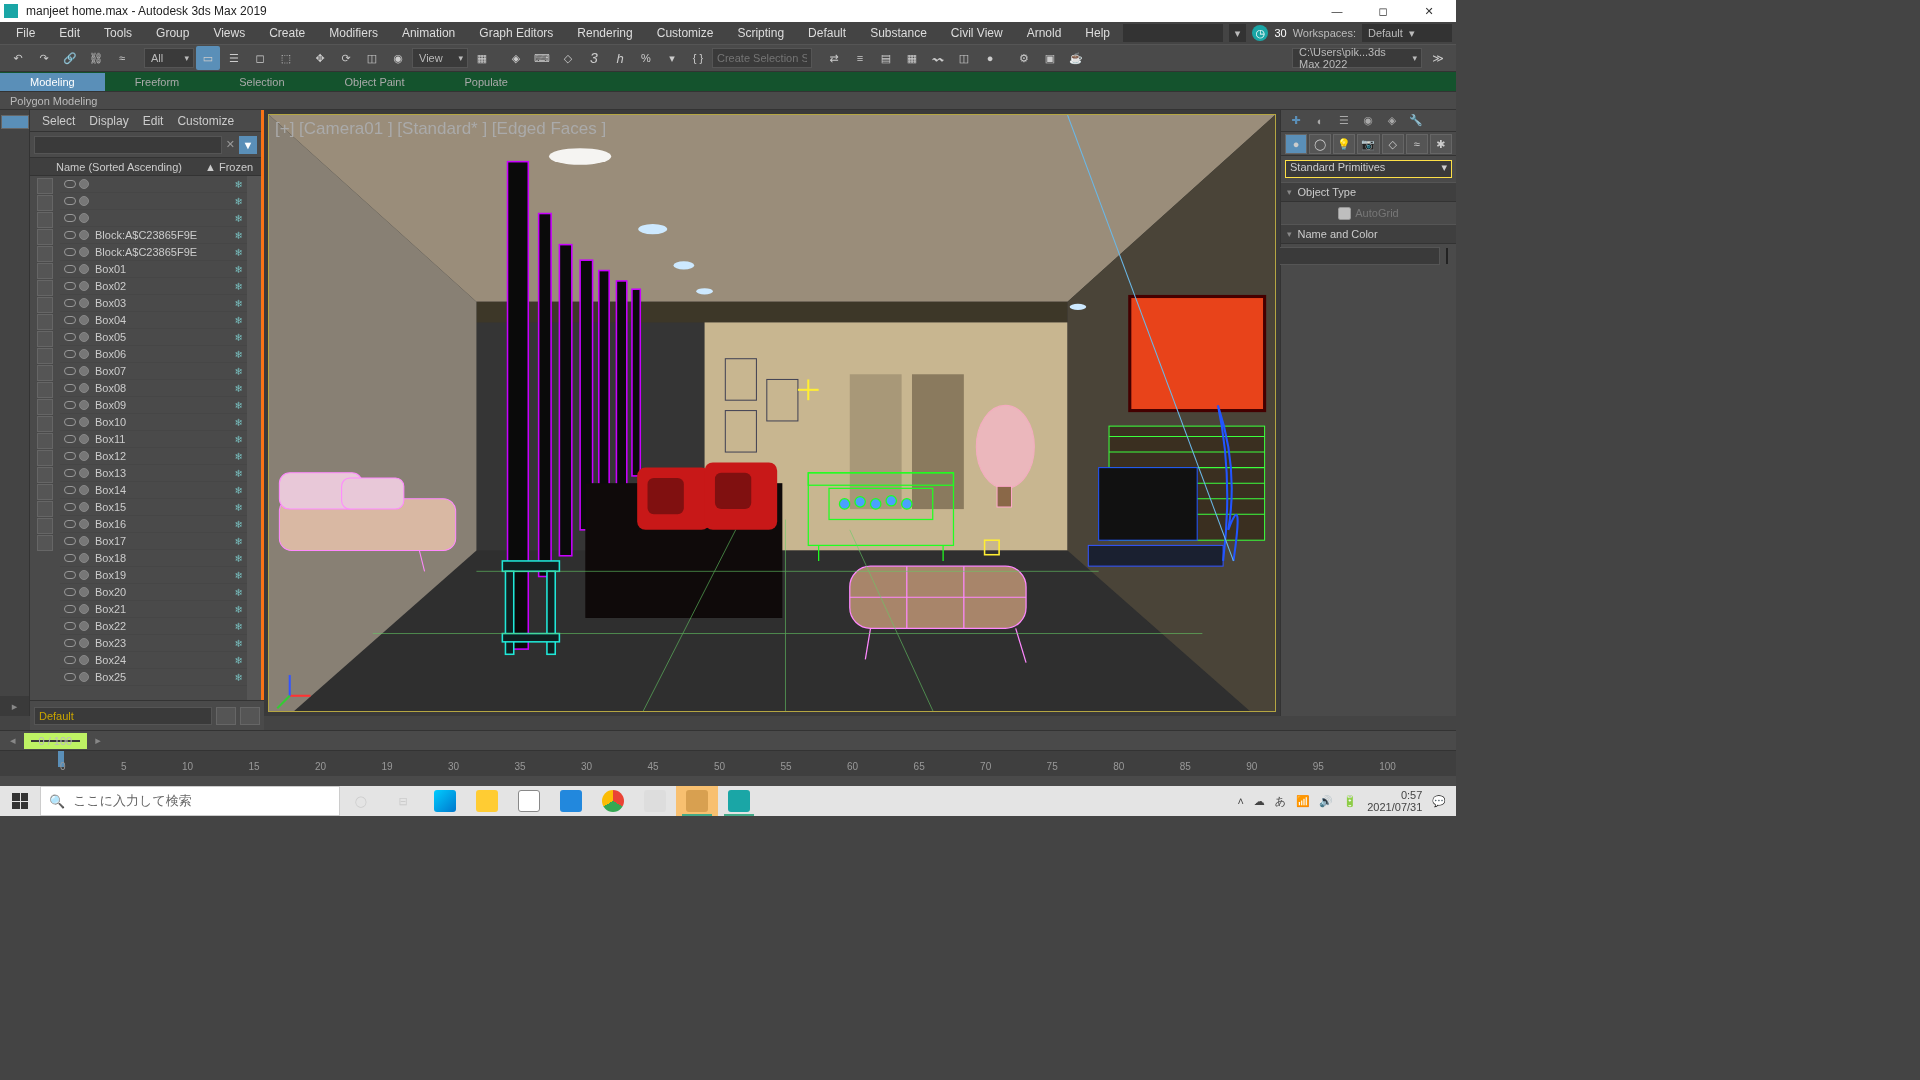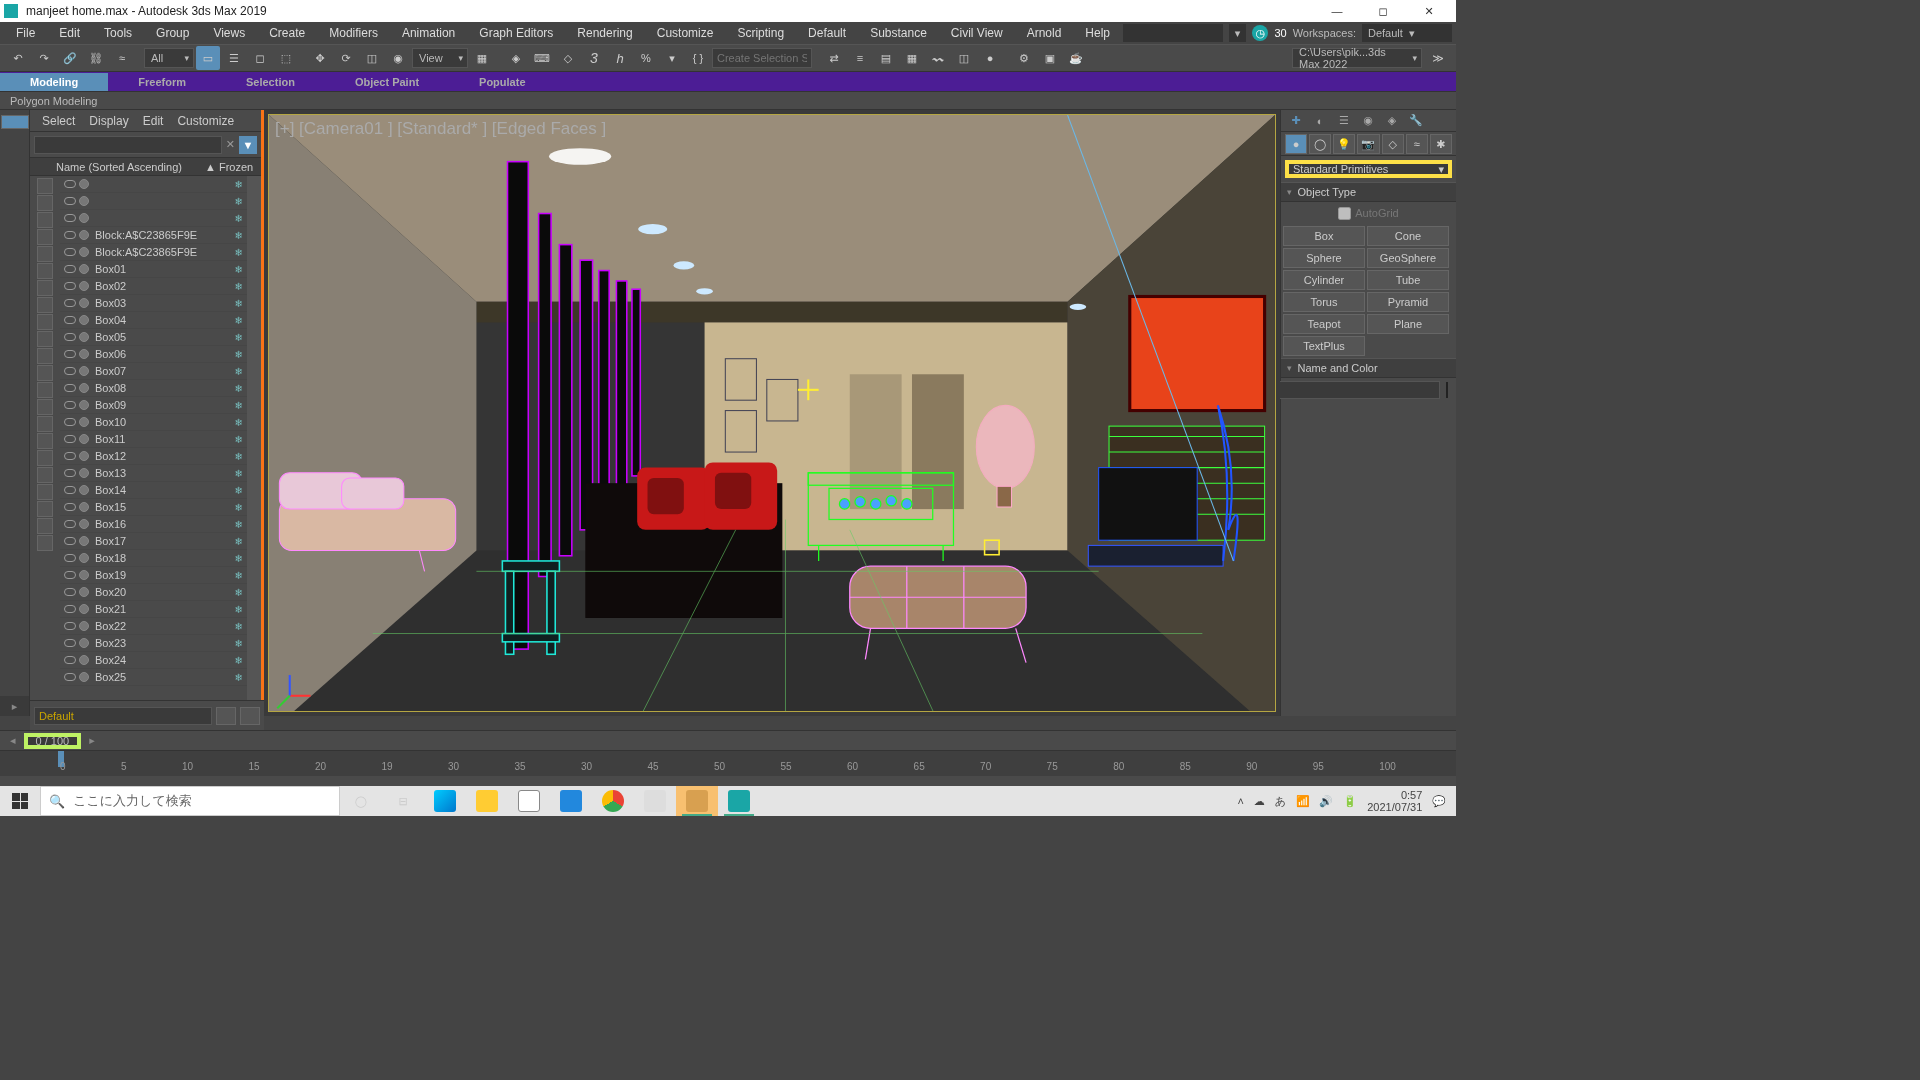--- a/index.html
+++ b/index.html
@@ -23,21 +23,21 @@
 .main-toolbar { height:28px; background:#4a4a4a; display:flex; align-items:center; padding:0 6px; gap:2px; border-top:1px solid #555; border-bottom:1px solid #333; }
 .tb-btn { width:24px; height:24px; display:flex; align-items:center; justify-content:center; color:#ccc; border-radius:2px; }
 .tb-btn.active { background:#5a8fb8; }
 .tb-sep { width:6px; }
 .tb-drop { height:20px; background:#3a3a3a; padding:0 18px 0 6px; display:flex; align-items:center; color:#bbb; font-size:11px; border:1px solid #555; position:relative; }
 .tb-drop::after { content:"▾"; position:absolute; right:4px; font-size:9px; }
 .tb-input { height:20px; background:#3a3a3a; border:1px solid #555; color:#bbb; padding:0 4px; font-size:11px; }
 .path-box { margin-left:auto; display:flex; align-items:center; gap:4px; }
 
 
-.ribbon { height:20px; background:#4c1d95; display:flex; align-items:center; border-bottom:1px solid #333;font-weight:bold; }
+.ribbon { height:20px; background:#14532d; display:flex; align-items:center; border-bottom:1px solid #333; }
 .ribbon-tab { padding:3px 30px; color:#aaa; font-size:11px; }
 .ribbon-tab.active { background:#5a8fb8; color:#fff; }
 .ribbon-sub { height:18px; background:#4a4a4a; display:flex; align-items:center; padding:2px 10px; color:#bbb; font-size:11px; border-bottom:1px solid #333; }
 
 
 .body-area { display:flex; height:606px; }
 
 
 .left-strip { width:30px; background:#444; border-right:1px solid #333; display:flex; flex-direction:column; padding-top:4px; }
 .ls-btn { width:14px; height:14px; margin:1px; background:#555; border:1px solid #666; }
@@ -73,38 +73,38 @@
 .vp-label { position:absolute; top:4px; left:6px; color:#aaa; font-size:17px; z-index:10; }
 .vp-scene { position:absolute; inset:0; }
 
 
 .cmd-panel { width:176px; background:#4a4a4a; border-left:1px solid #333; display:flex; flex-direction:column; }
 .cmd-top { height:22px; display:flex; gap:6px; padding:0 6px; align-items:center; border-bottom:1px solid #333; }
 .cmd-ic { width:18px; height:18px; display:flex; align-items:center; justify-content:center; color:#aaa; }
 .cmd-tabs { height:24px; display:flex; padding:2px 4px; gap:2px; border-bottom:1px solid #333; }
 .cmd-tab { flex:1; height:20px; background:#555; border:1px solid #666; display:flex; align-items:center; justify-content:center; }
 .cmd-tab.active { background:#5a8fb8; }
-.cmd-drop { margin:4px; height:18px; background:#3a3a3a; border:4px solid #fde047; padding:0 4px; display:flex; align-items:center; font-size:11px; position:relative; }
+.cmd-drop { margin:4px; height:18px; background:#3a3a3a; border:1px solid #fde047; padding:0 4px; display:flex; font-size:11px; position:relative; }
 .cmd-drop::after { content:"▾"; position:absolute; right:4px; }
 .rollup-hd { height:20px; background:#3f3f3f; display:flex; align-items:center; padding:0 6px; font-size:11px; color:#ccc; border-top:1px solid #555; border-bottom:1px solid #333; }
 .rollup-hd::before { content:"▾"; margin-right:6px; font-size:9px; color:#888; }
 .autogrid { height:22px; display:flex; align-items:center; justify-content:center; font-size:11px; color:#777; }
 .autogrid input { margin-right:4px; }
 .obj-grid { display:flex; flex-wrap:wrap; padding:2px; gap:2px; }
 .obj-btn { width:82px; height:20px; background:#555; border:1px solid #666; display:flex; align-items:center; justify-content:center; font-size:11px; color:#ccc; }
 .color-row { height:24px; display:flex; align-items:center; justify-content:flex-end; padding:0 8px; }
 .color-sw { width:18px; height:16px; border:1px solid #222; }
 
 
 .layer-strip { position:absolute; bottom:86px; left:30px; width:234px; height:30px; background:#4a4a4a; display:flex; align-items:center; padding:0 4px; gap:4px; border-top:1px solid #333; }
 .layer-strip input { flex:1; height:18px; background:#3a3a3a; border:1px solid #555; color:#c9a500; padding:0 4px; font-size:11px; }
 .layer-btn { width:20px; height:18px; background:#555; border:1px solid #666; }
 
 .time-row { position:absolute; bottom:66px; left:0; right:0; height:20px; background:#4a4a4a; border-top:1px solid #333; display:flex; align-items:center; padding:0 10px; gap:8px; }
-.frame-box { background:#3a3a3a; border:4px solid #bef264; padding:0 8px; height:16px; color:#bbb; font-size:11px; display:flex; align-items:center; }
+.frame-box { background:#3a3a3a; border:7px solid #bef264; padding:0 8px; height:16px; color:#bbb; font-size:11px; display:flex; align-items:center; }
 
 .timeline { position:absolute; bottom:40px; left:0; right:0; height:26px; background:#3f3f3f; border-top:1px solid #333; }
 .timeline-ruler { position:absolute; top:10px; left:60px; right:60px; height:16px; display:flex; justify-content:space-between; font-size:10px; color:#999; }
 .timeline-tick { position:relative; }
 .timeline-slider { position:absolute; top:0; left:58px; width:6px; height:16px; background:#5a8fb8; }
 
 .status { position:absolute; bottom:30px; left:0; right:0; height:10px; background:#4a4a4a; }
 
 
 .taskbar { position:absolute; bottom:0; left:0; right:0; height:30px; background:#e4e4e4; display:flex; align-items:center; }
@@ -620,33 +620,20 @@
     <div class="cmd-drop">
         <span>Standard Primitives</span>
       </div>
     <div class="rollup-hd">
         <span>Object Type</span>
       </div>
     <div class="autogrid">
       <input type="checkbox" disabled="" style="">
       <span>AutoGrid</span>
     </div>
-    <div class="obj-grid" id="obj-grid">
-        <div class="obj-btn">Box</div>
-        <div class="obj-btn">Cone</div>
-        <div class="obj-btn">Sphere</div>
-        <div class="obj-btn">GeoSphere</div>
-        <div class="obj-btn">Cylinder</div>
-        <div class="obj-btn">Tube</div>
-        <div class="obj-btn">Torus</div>
-        <div class="obj-btn">Pyramid</div>
-        <div class="obj-btn">Teapot</div>
-        <div class="obj-btn">Plane</div>
-        <div class="obj-btn">TextPlus</div>
-      </div>
     <div class="rollup-hd">
         <span>Name and Color</span>
       </div>
     <div class="color-row">
       <input style="flex: 1 1 0%; height: 18px; background: rgb(58, 58, 58); border: 1px solid rgb(85, 85, 85); margin-right: 6px;">
       <div class="color-sw" style="background:#b3195a"></div>
     </div>
   </div>
 </div>
 

